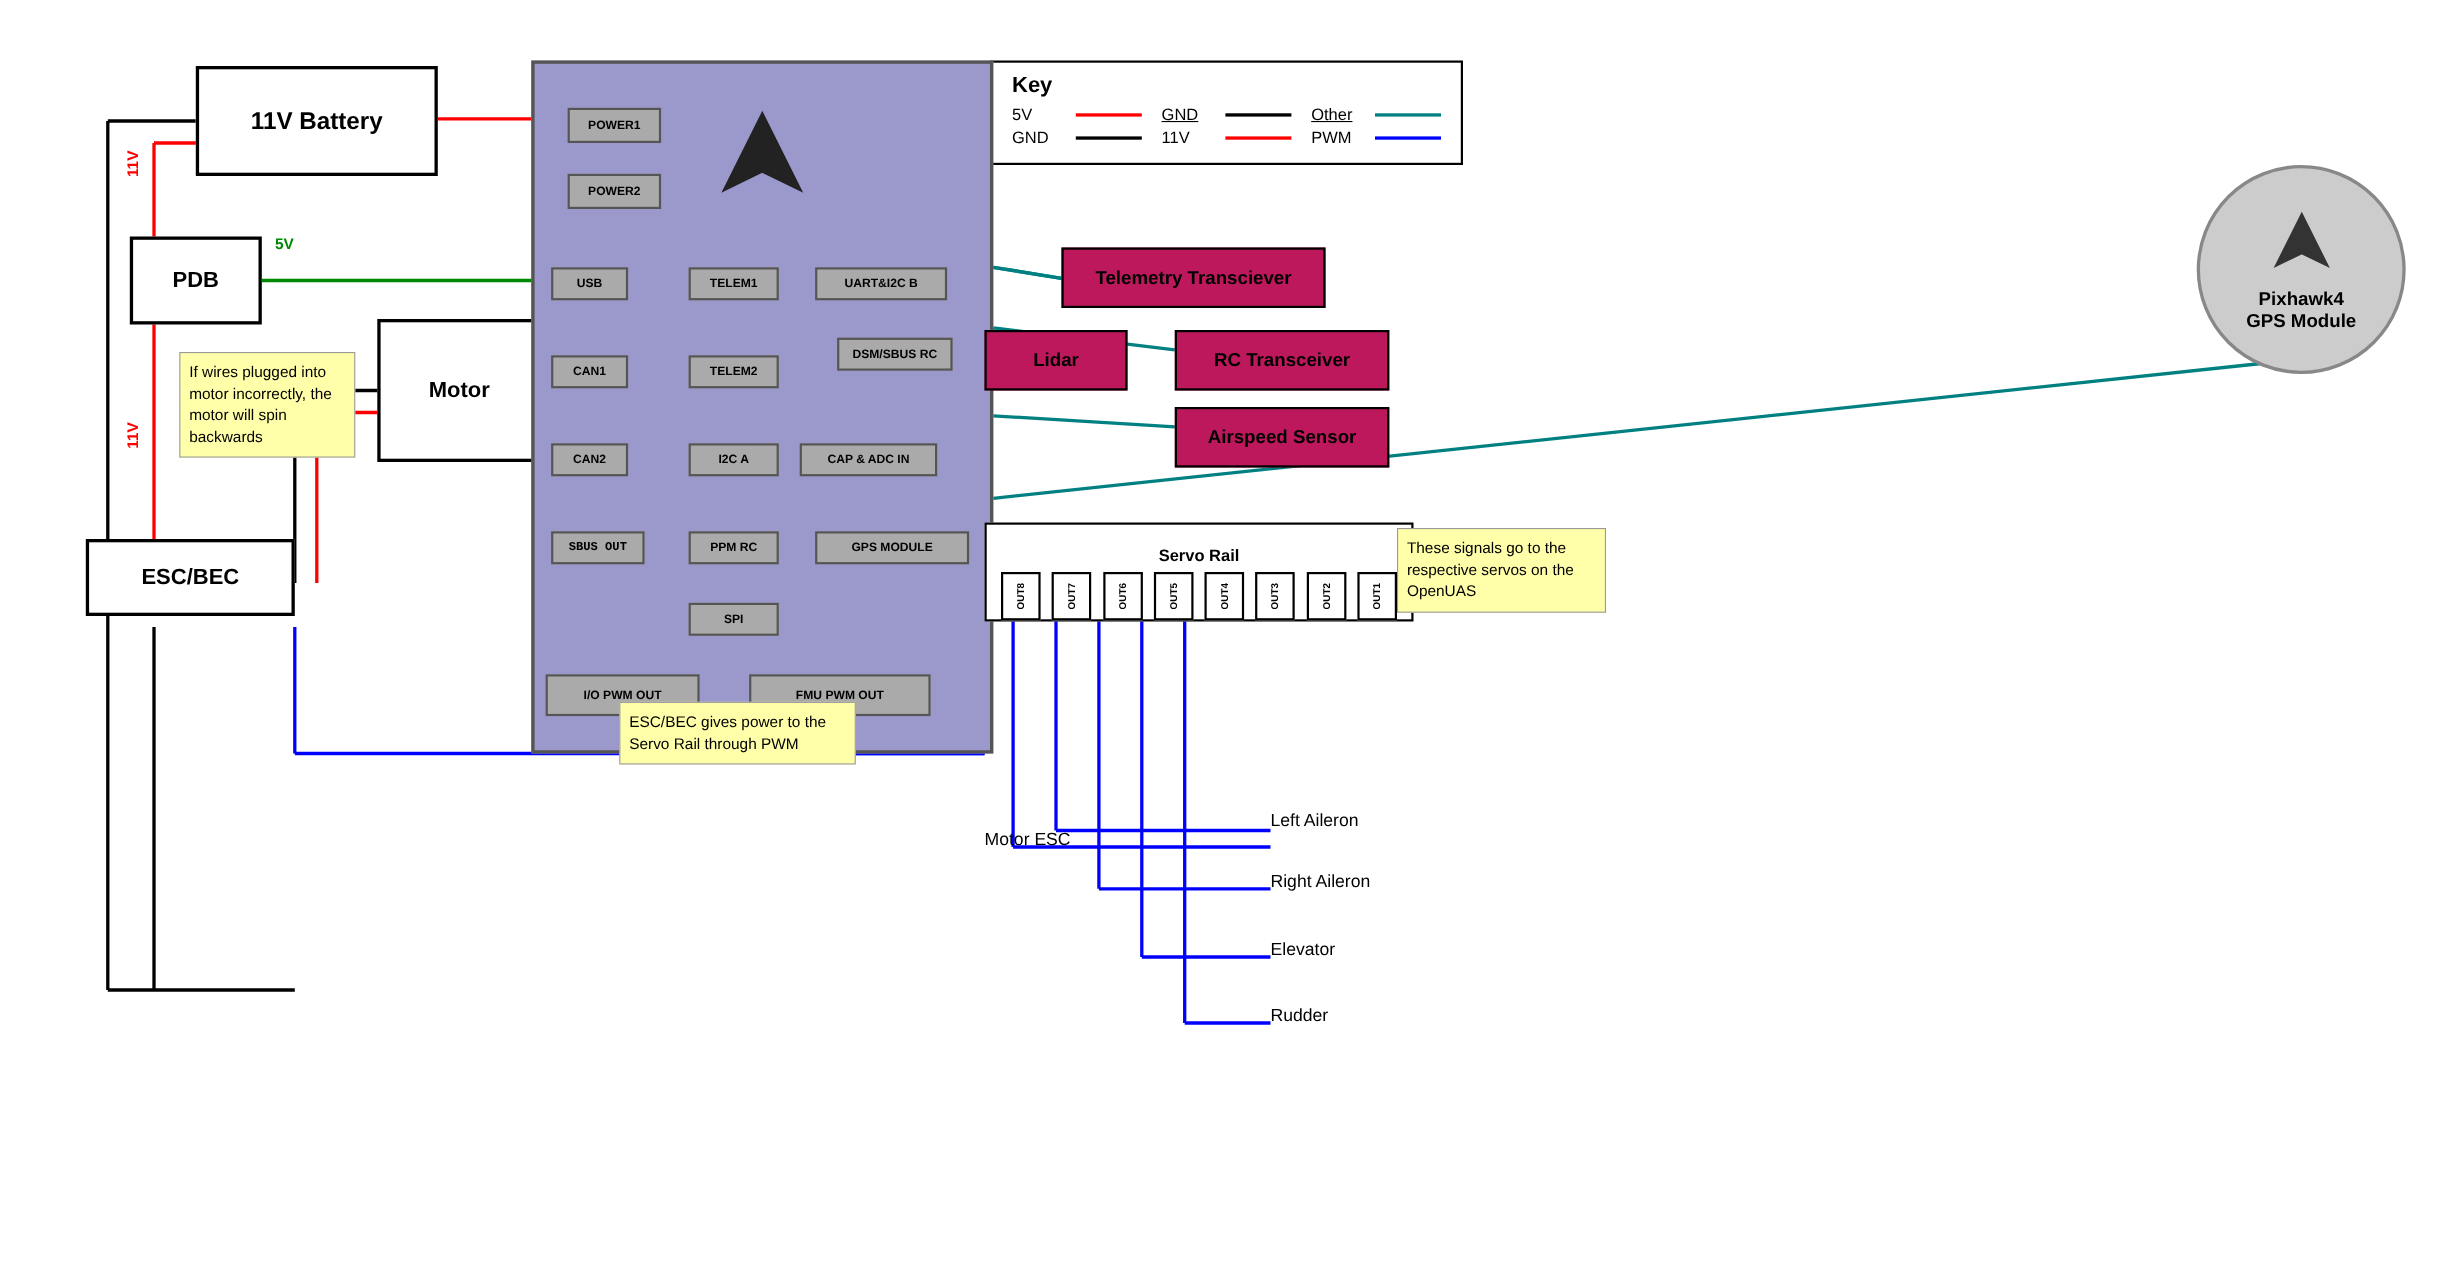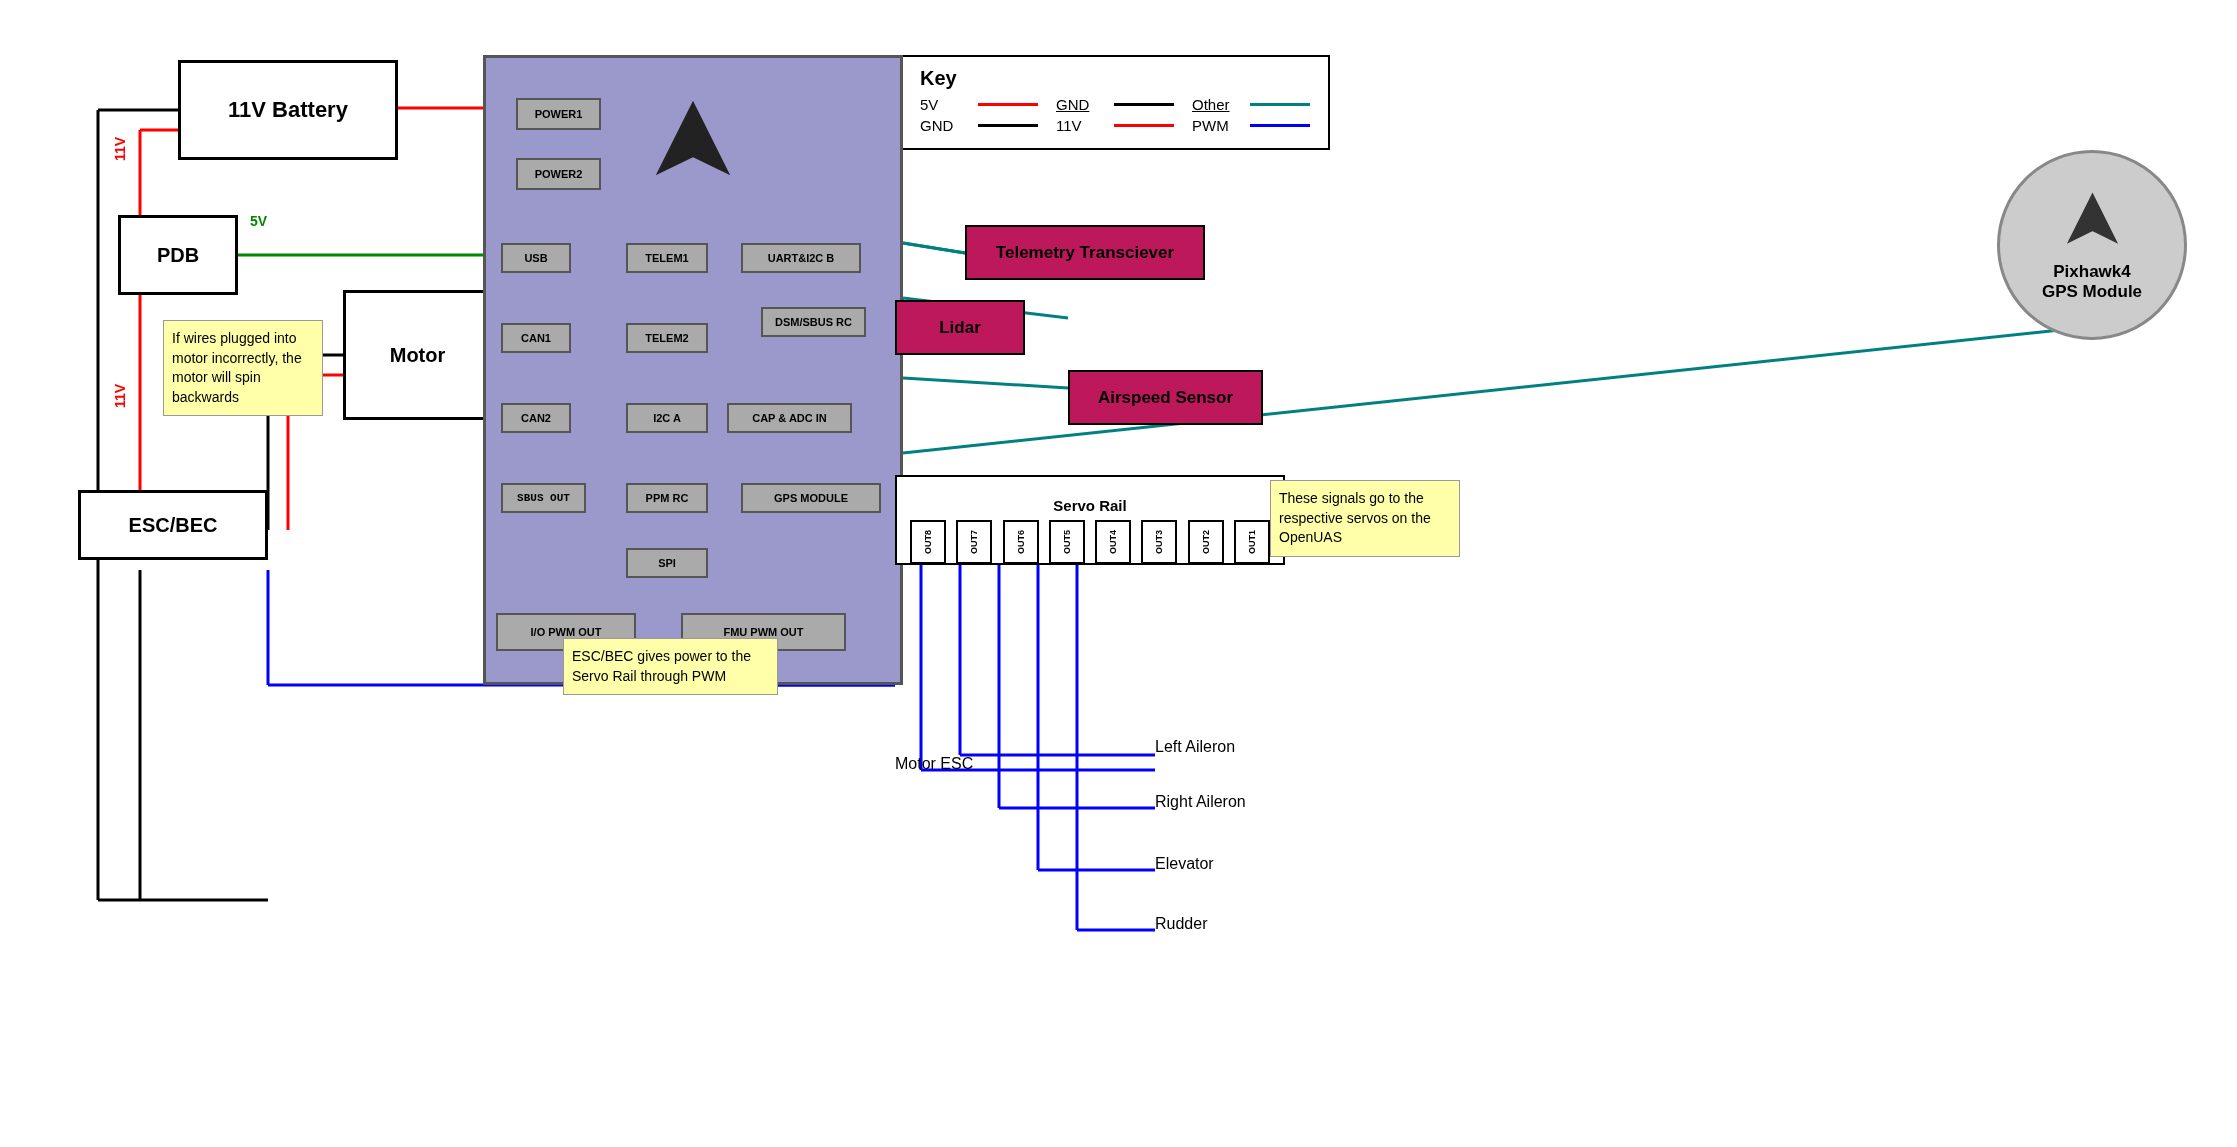--- a/index.html
+++ b/index.html
@@ -424,20 +424,23 @@
   <div class="wire-label" style="top:400px;left:120px;color:#ff0000;transform:rotate(-90deg);transform-origin:left center;">11V</div>
 
   <div class="device-box" style="top:225px;left:965px;width:240px;height:55px;">
     <span>Telemetry Transciever</span>
   </div>
 
   <div class="device-box" style="top:300px;left:895px;width:130px;height:55px;">
     <span>Lidar</span>
   </div>
 
+  <div class="device-box" style="top:300px;left:1068px;width:195px;height:55px;">
+    <span>RC Transceiver</span>
+  </div>
 
   <div class="device-box" style="top:370px;left:1068px;width:195px;height:55px;">
     <span>Airspeed Sensor</span>
   </div>
 
   <div style="position:absolute;top:475px;left:895px;width:390px;height:90px;border:2px solid #000;background:#fff;">
     <div style="text-align:center;font-size:15px;font-weight:bold;padding-top:20px;">Servo Rail</div>
     <div style="display:flex;flex-direction:row;justify-content:space-around;padding:6px 8px 0 8px;">
       <div class="out-port" style="position:static;width:36px;height:44px;">OUT8</div>
       <div class="out-port" style="position:static;width:36px;height:44px;">OUT7</div>

